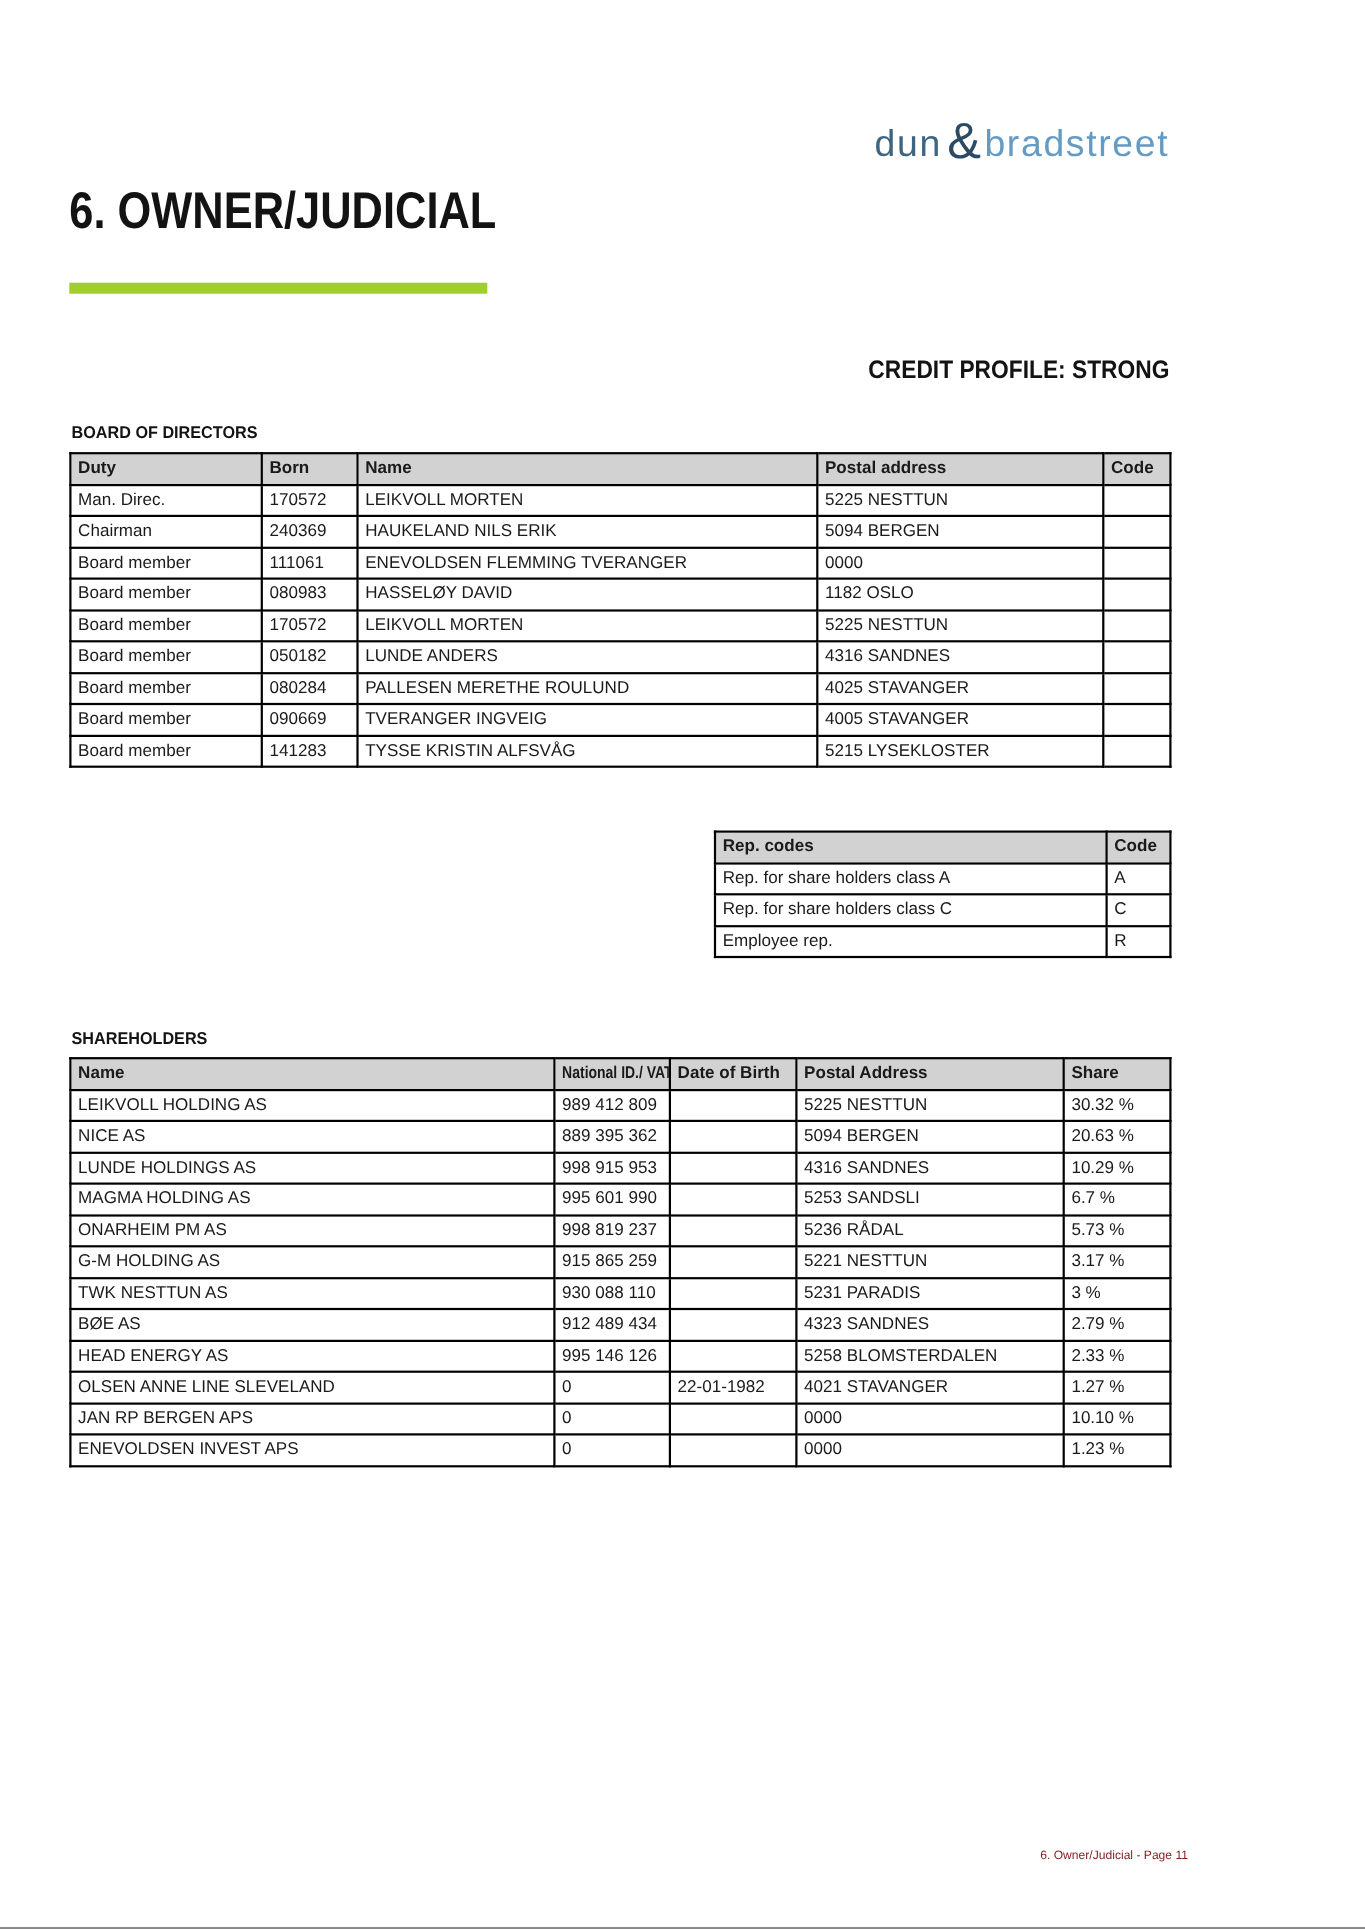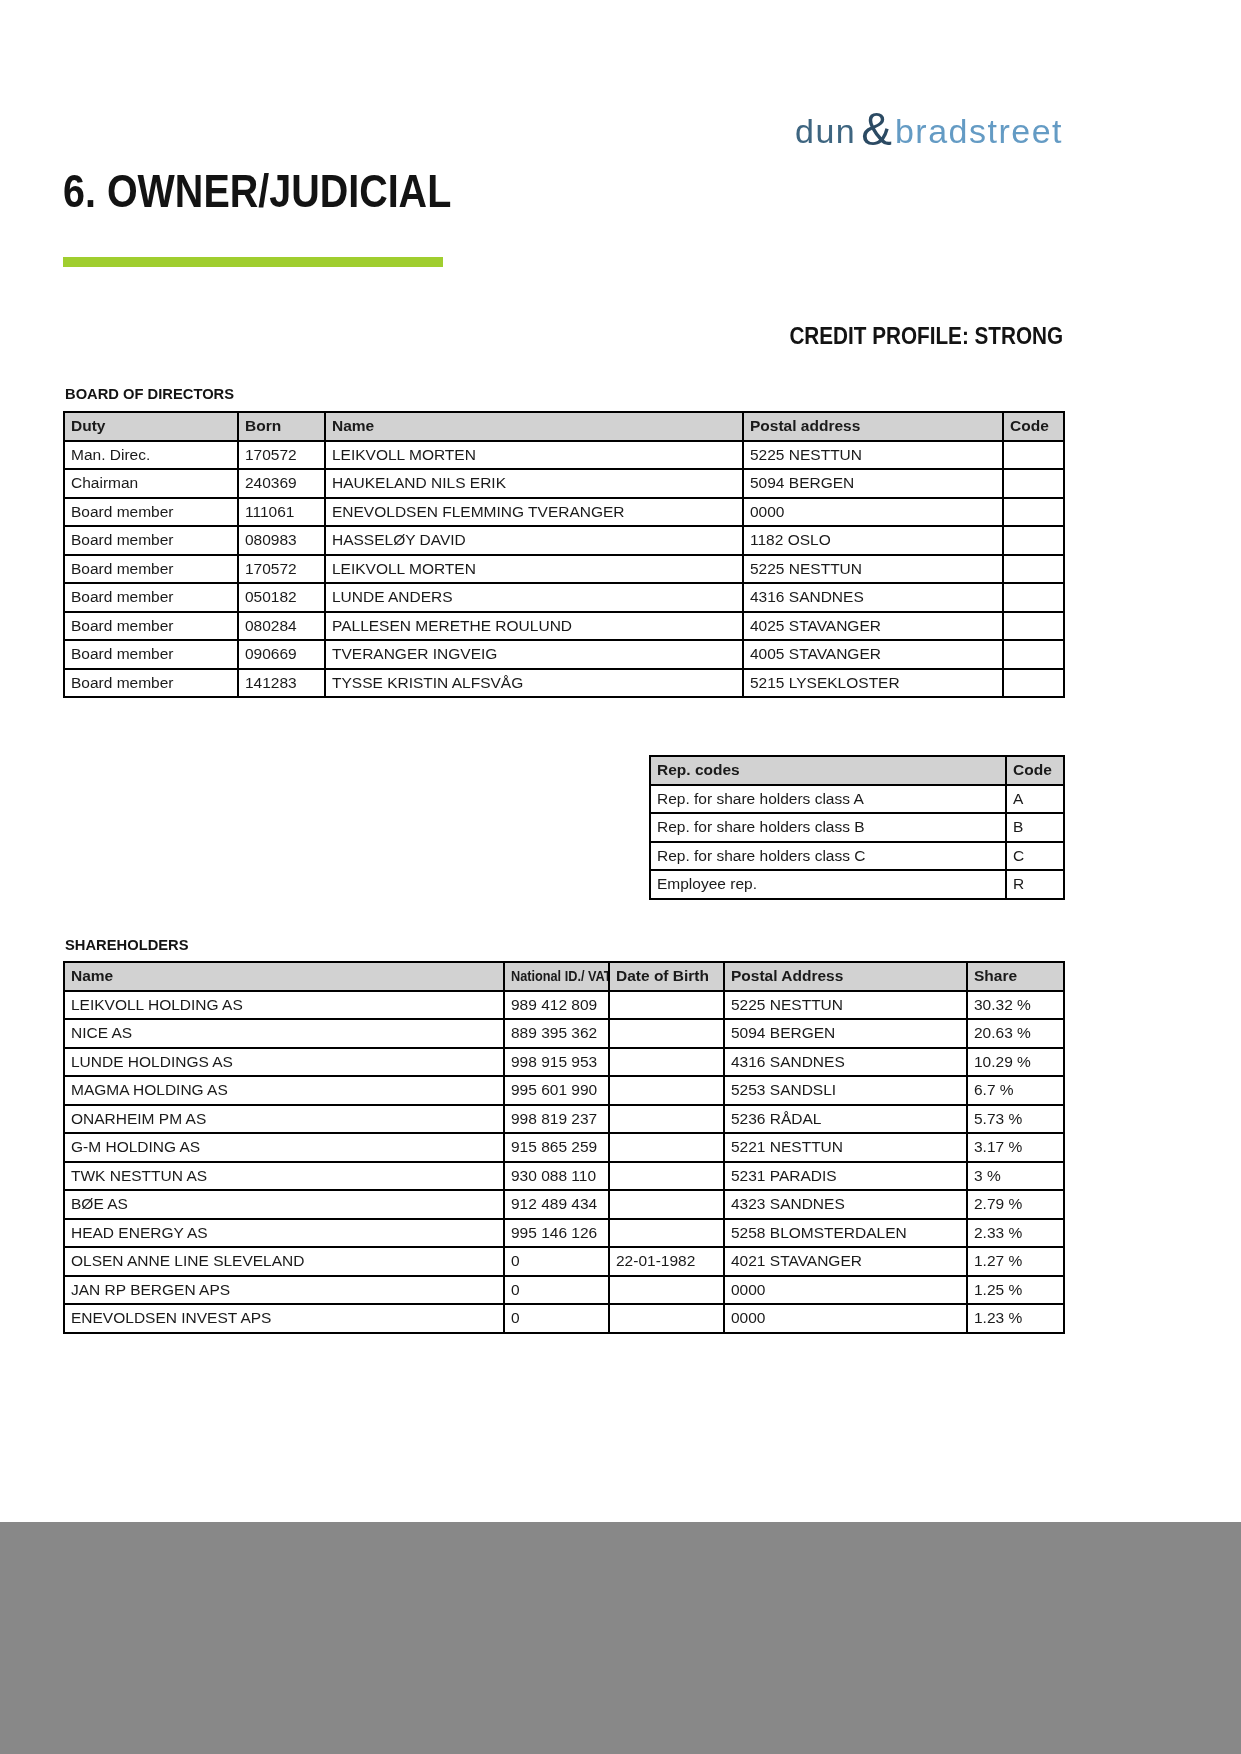--- a/index.html
+++ b/index.html
@@ -1,18 +1,18 @@
 <!DOCTYPE html>
 <html><head>
 <meta charset="utf-8">
 <style>
   html,body{margin:0;padding:0;background:#888;}
   .page{
     position:relative;
-    width:1241px;height:1522px;
+    width:1241px;height:1752px;
     background:#ffffff;
     margin:0 auto;
     font-family:"Liberation Sans","DejaVu Sans",sans-serif;
     color:#1a1a1a;
     overflow:hidden;
   }
   
   .logo{
     position:absolute;top:68px;right:178px;
     display:flex;align-items:baseline;
@@ -183,24 +183,20 @@
           <th><span>Rep. codes</span></th>
           <th><span>Code</span></th>
         </tr>
     </thead>
     <tbody>
         <tr>
           <td>Rep. for share holders class A</td>
           <td>A</td>
         </tr>
         <tr>
-          <td>Rep. for share holders class B</td>
-          <td>B</td>
-        </tr>
-        <tr>
           <td>Rep. for share holders class C</td>
           <td>C</td>
         </tr>
         <tr>
           <td>Employee rep.</td>
           <td>R</td>
         </tr>
       </tbody>
   </table>
 
@@ -292,21 +288,21 @@
           <td>0</td>
           <td>22-01-1982</td>
           <td>4021 STAVANGER</td>
           <td>1.27 %</td>
         </tr>
         <tr>
           <td>JAN RP BERGEN APS</td>
           <td>0</td>
           <td></td>
           <td>0000</td>
-          <td>1.25 %</td>
+          <td>10.10 %</td>
         </tr>
         <tr>
           <td>ENEVOLDSEN INVEST APS</td>
           <td>0</td>
           <td></td>
           <td>0000</td>
           <td>1.23 %</td>
         </tr>
       </tbody>
   </table>

